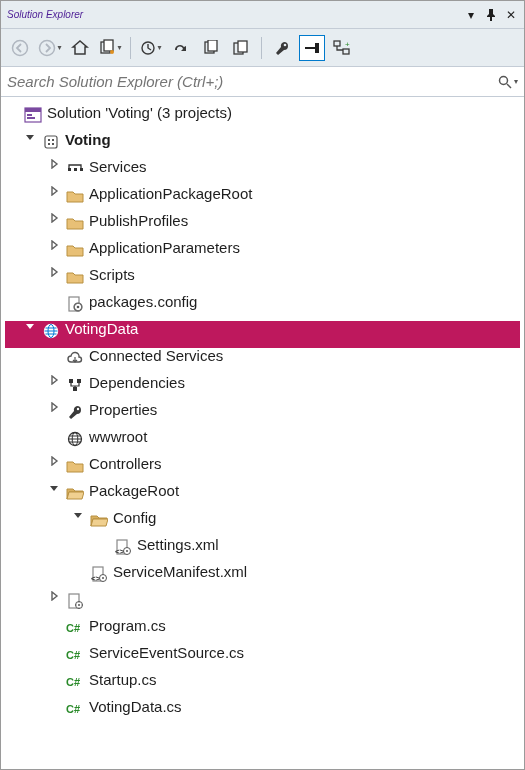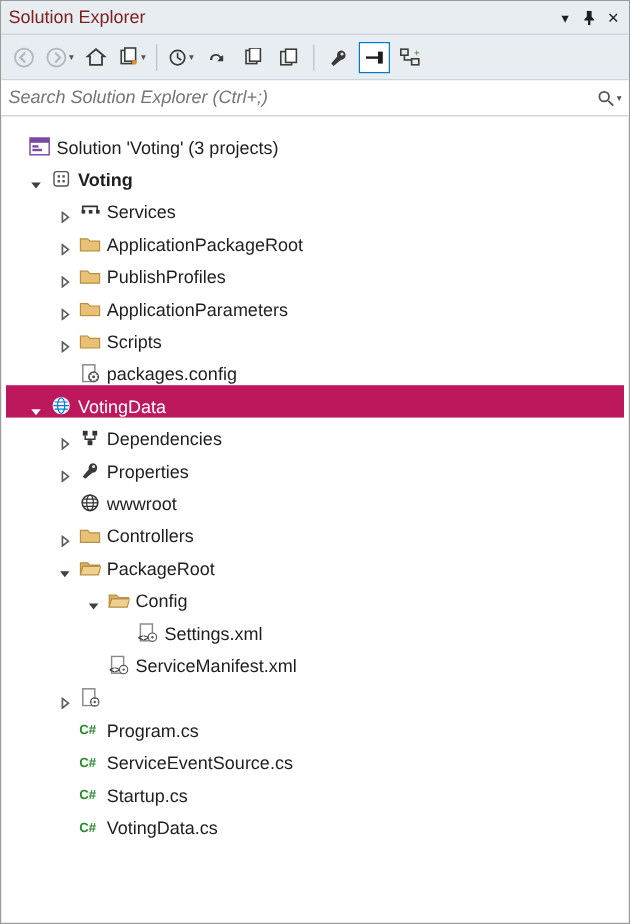--- a/index.html
+++ b/index.html
@@ -14,21 +14,21 @@
     color: #1e1e1e;
   }
   .titlebar {
     background: #e7edf1;
     height: 28px;
     display: flex;
     align-items: center;
     padding: 0 6px;
     border-bottom: 1px solid #c4ccd6;
   }
-  .titlebar .title { flex: 1; color: #7f1d1d; font-size: 15px; }
+  .titlebar .title { flex: 1; color: #4c1d95; font-size: 10px; font-style: italic; }
   .titlebar .winctl { display:flex; gap:6px; align-items:center; }
   .titlebar .winctl span { width:14px; height:14px; display:flex; align-items:center; justify-content:center; color:#1e1e1e; font-size:12px; cursor:pointer; }
 
   .toolbar {
     height: 38px;
     background: #e7edf1;
     display: flex;
     align-items: center;
     padding: 0 6px;
     gap: 4px;
@@ -65,21 +65,21 @@
 
   .tree {
     padding: 8px 4px;
     overflow:auto;
     height: calc(770px - 28px - 38px - 30px - 2px);
     font-size: 15px;
     line-height: 1.1;
   }
   .row {
     display:flex;
-    align-items:flex-end;
+    align-items:flex-start;
     height: 27px;
     white-space:nowrap;
     cursor:default;
   }
   .row.selected { background:#be185d; color:#fff; }
   .row .arrow {
     width:16px; text-align:center;
     font-size:10px; color:#555;
     user-select:none;
   }
@@ -333,20 +333,31 @@
           <svg width="18" height="16" viewBox="0 0 18 16">
             <circle cx="9" cy="8" r="6.5" fill="#fff" stroke="#fff" stroke-width="1.4"></circle>
             <ellipse cx="9" cy="8" rx="3" ry="6.5" fill="none" stroke="#0078d7" stroke-width="1"></ellipse>
             <path d="M2.5 8h13M3.5 5h11M3.5 11h11" stroke="#0078d7" stroke-width="1"></path>
           </svg>
         </span>
         <span class="label">VotingData</span>
       </div>
       <div class="row">
         <span class="indent" style="width: 44px;"></span>
+        <span class="arrow"></span>
+        <span class="icon">
+          <svg width="18" height="14" viewBox="0 0 18 14">
+            <path d="M5 11a3 3 0 0 1 0-6 4 4 0 0 1 8 1 2.5 2.5 0 0 1 0 5H5z" fill="none" stroke="#555" stroke-width="1.4"></path>
+            <path d="M9 6v5m-2-2l2 2 2-2" fill="none" stroke="#555" stroke-width="1.2"></path>
+          </svg>
+        </span>
+        <span class="label">Connected Services</span>
+      </div>
+      <div class="row">
+        <span class="indent" style="width: 44px;"></span>
         <span class="arrow">
           <svg width="10" height="10" viewBox="0 0 10 10">
             <path d="M3 1v8l5-4z" fill="none" stroke="#606060" stroke-width="1.4"></path>
           </svg>
         </span>
         <span class="icon">
           <svg width="16" height="16" viewBox="0 0 16 16">
             <rect x="2" y="2" width="4" height="4" fill="#333"></rect>
             <rect x="10" y="2" width="4" height="4" fill="#333"></rect>
             <rect x="6" y="10" width="4" height="4" fill="#333"></rect>

